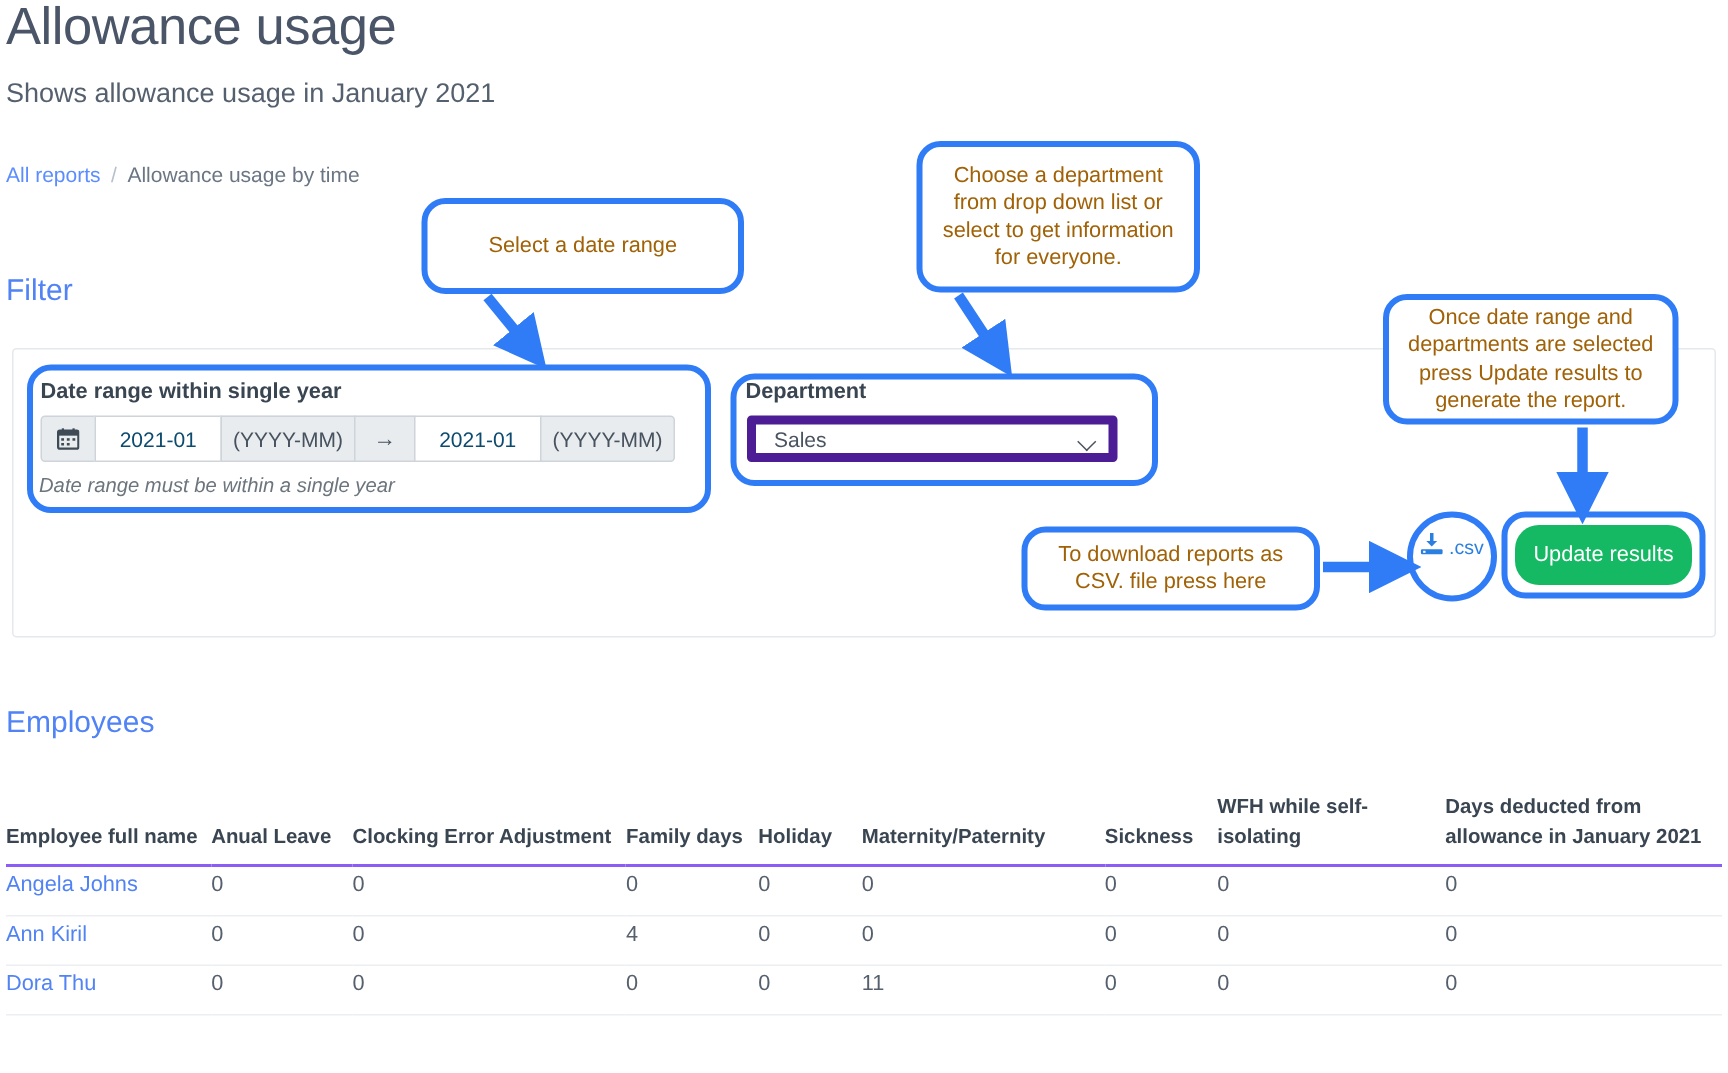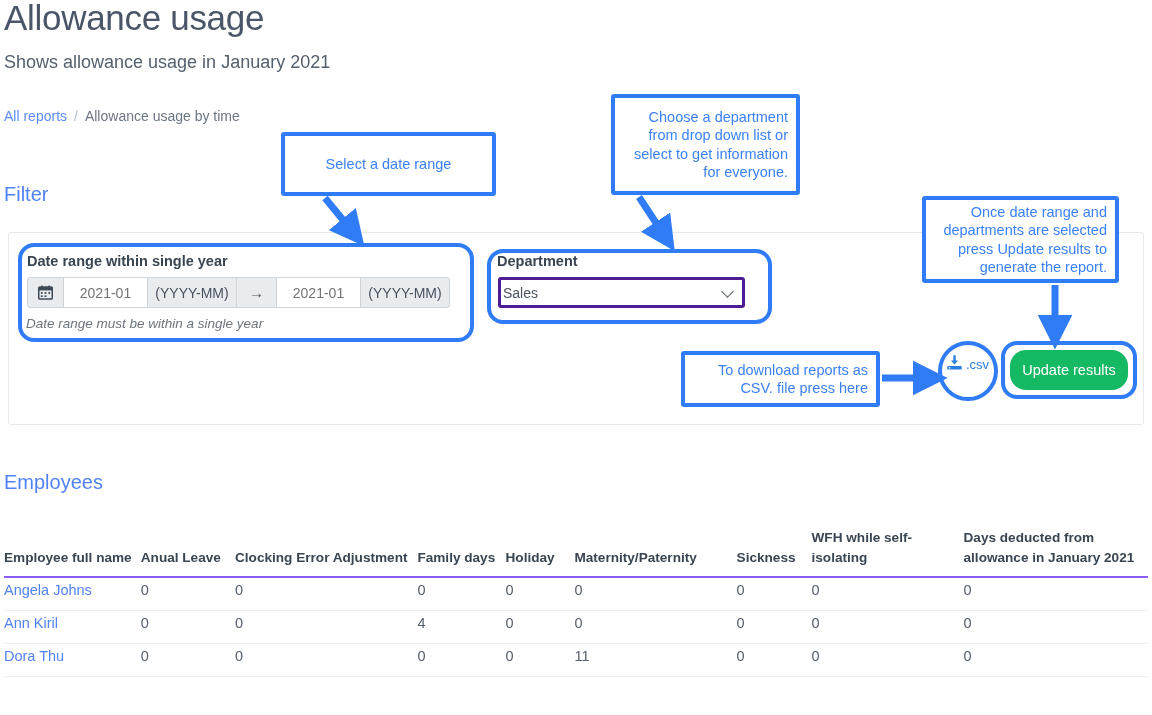--- a/index.html
+++ b/index.html
@@ -59,33 +59,33 @@
     display: flex; height: 31px; font-size: 14px;
   }
   .ig-cell {
     display: flex; align-items: center; justify-content: center;
     border: 1px solid #ced4da; margin-left: -1px;
     height: 31px; background: #e9ecef; color: #47525f;
   }
   .ig-cell:first-child { margin-left: 0; border-radius: 3px 0 0 3px; }
   .ig-cell:last-child { border-radius: 0 3px 3px 0; }
   .ig-cal { width: 37px; font-size: 14px; color: #3f4a57; }
-  .ig-input { width: 85px; background: #ffffff; color: #737373; }
+  .ig-input { width: 85px; background: #ffffff; color: #0c4a6e; }
   .ig-hint { width: 90px; }
   .ig-arrow { width: 41px; font-size: 15px; }
 
   .help-text {
     position: absolute; left: 26px; top: 316px;
     font-size: 13.5px; font-style: italic; color: #6c757d; white-space: nowrap;
   }
 
   .select-box {
     position: absolute; left: 498px; top: 277px; width: 247px; height: 31px;
-    border: 3px solid #4c1d95; border-radius: 3px; background: #fff;
-    display: flex; align-items: center; padding: 0 2px;
+    border: 6px solid #4c1d95; border-radius: 3px; background: #fff;
+    display: flex; align-items: center; padding: 0 12px;
     font-size: 14px; color: #4a5460;
   }
   .select-box .chev {
     position: absolute; right: 10px; top: 7px;
     width: 9px; height: 9px; border-right: 1.8px solid #4a5460;
     border-bottom: 1.8px solid #4a5460; transform: rotate(45deg);
   }
 
   
   .csv-btn {
@@ -121,24 +121,24 @@
   .c0 { width: 135px; } .c1 { width: 93px; } .c2 { width: 180px; }
   .c3 { width: 87px; }  .c4 { width: 68px; } .c5 { width: 160px; }
   .c6 { width: 74px; }  .c7 { width: 150px; } .c8 { width: 182px; margin-left: 12px; }
 
   
   #annot-layer {
     position: absolute; left: 0; top: 0; width: 1152px; height: 715px;
     pointer-events: none;
   }
   .bubble {
-    position: absolute; border: 4px solid #2f7cf6; border-radius: 3px;
-    background: #ffffff; color: #3b82f6;
+    position: absolute; border: 4px solid #2f7cf6; border-radius: 16px;
+    background: #ffffff; color: #a16207;
     display: flex; align-items: center; justify-content: center;
-    text-align: right; line-height: 1.25; font-size: 14.5px;
+    text-align: center; line-height: 1.25; font-size: 14.5px;
     padding: 4px 8px;
   }
   #bubble-date   { left: 281px; top: 132px; width: 215px; height: 64px; }
   #bubble-dept   { left: 611px; top: 94px;  width: 189px; height: 101px; }
   #bubble-update { left: 922px; top: 196px; width: 197px; height: 87px; }
   #bubble-csv    { left: 681px; top: 351px; width: 199px; height: 56px; }
 
   .hl {
     position: absolute; border: 4px solid #2f7cf6; border-radius: 16px;
   }

